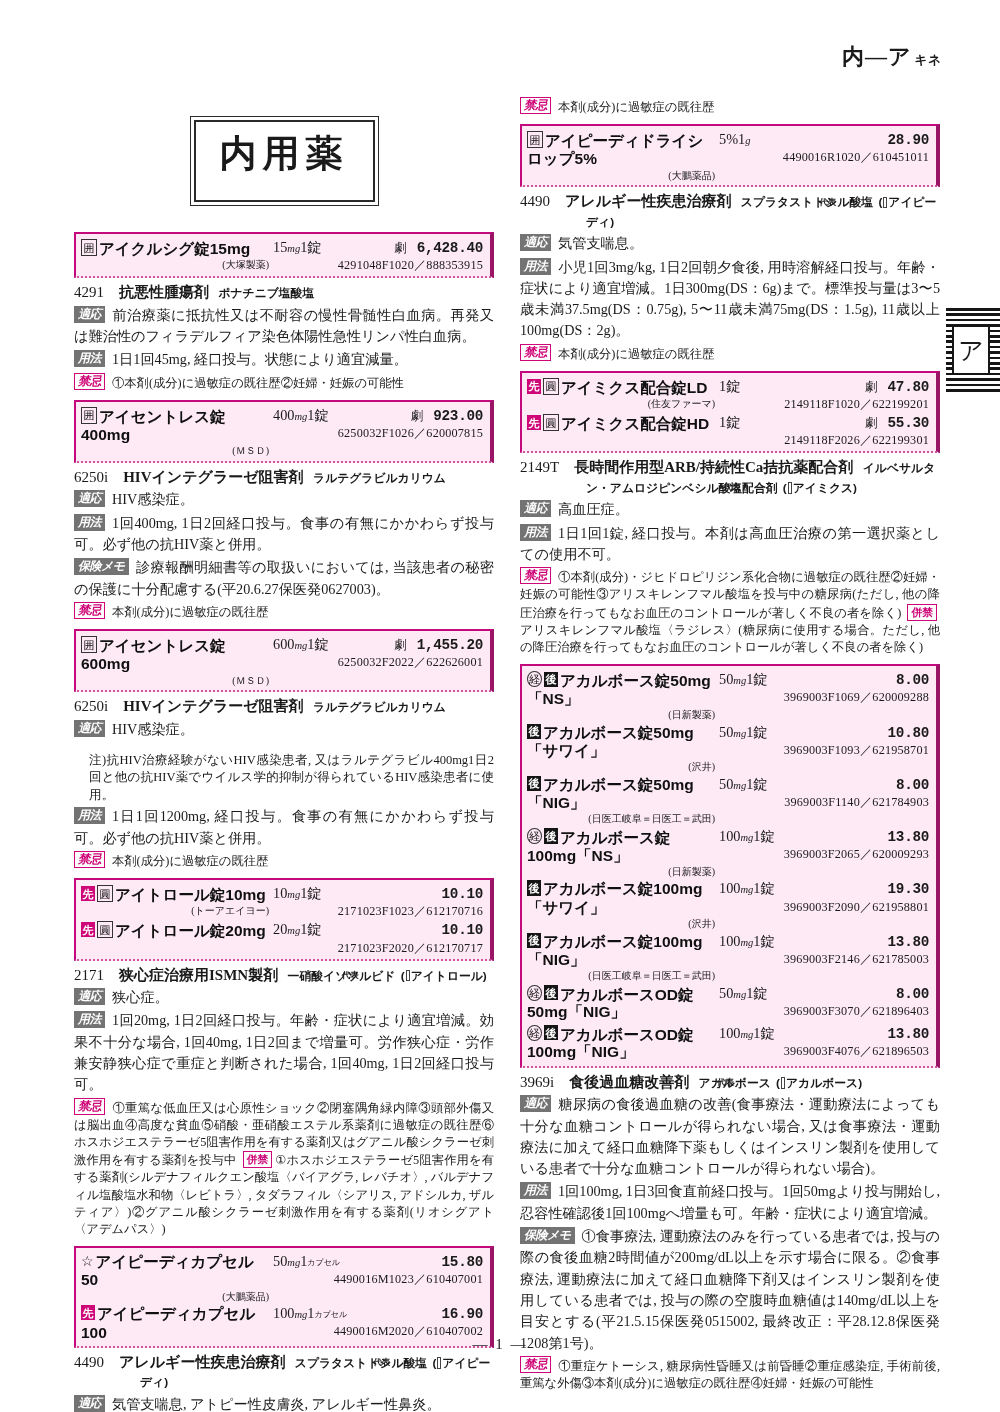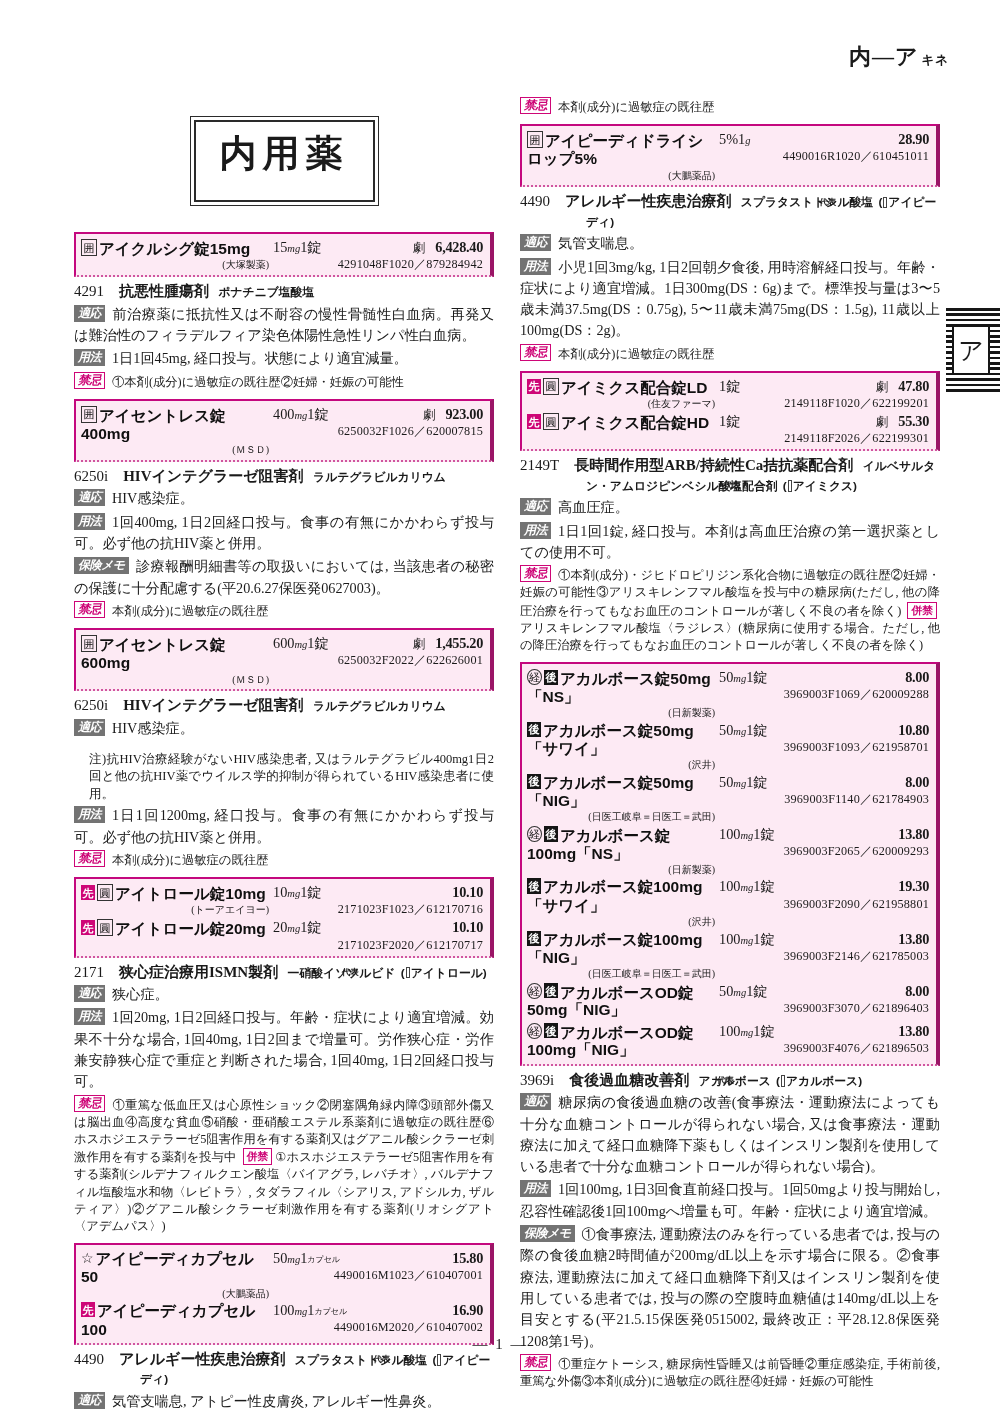--- a/index.html
+++ b/index.html
@@ -1,19 +1,19 @@
 <!DOCTYPE html>
 <html><head>
 <meta charset="utf-8">
 <style>
   html,body{margin:0;padding:0;background:#ffffff;}
   body{width:1000px;height:1412px;position:relative;overflow:hidden;
        font-family:"Liberation Serif","DejaVu Serif",serif;color:#1a1a1a;}
 
-  .header-index{position:absolute;top:42px;right:51px;font-weight:600;font-size:22px;letter-spacing:1px;}
+  .header-index{position:absolute;top:42px;right:58px;font-weight:600;font-size:22px;letter-spacing:1px;}
   .header-index .hk{font-size:12.5px;font-weight:600;margin-left:3px;}
 
   .side-tab{position:absolute;top:308px;right:0;width:54px;height:84px;
             background:repeating-linear-gradient(#161616 0 2.6px,#ffffff 2.6px 5.4px);
             display:flex;align-items:center;}
   .tab-box{background:#fff;border:2px solid #161616;width:34px;height:46px;margin-left:6px;
            display:flex;align-items:center;justify-content:center;font-size:25px;font-weight:500;}
 
   .cols{position:absolute;top:96px;left:74px;width:866px;display:flex;gap:26px;}
   .col{flex:1 1 0;min-width:0;}
@@ -30,21 +30,21 @@
   .e-name-line{font-family:"Liberation Sans","DejaVu Sans",sans-serif;font-weight:700;
                font-size:15.5px;line-height:1.18;color:#101010;}
   .e-maker{font-size:10px;text-align:right;margin-top:1px;line-height:1.15;}
   .e-right{width:210px;flex:none;}
   .e-l1{display:flex;align-items:baseline;font-size:14.3px;line-height:1.2;}
   .e-spec{white-space:nowrap;}
   .e-spec .unit{font-style:italic;font-size:10.5px;}
   .e-spec .unit2{display:inline-block;width:2.2em;font-size:8px;line-height:1.05;
                  vertical-align:middle;word-break:break-all;font-family:"Liberation Sans",sans-serif;}
   .e-toxic{margin-left:auto;font-size:12.5px;}
-  .e-price{margin-left:10px;font-family:Liberation Serif, serif;
+  .e-price{margin-left:10px;font-family:Liberation Mono, monospace;
            font-weight:700;font-size:14.3px;letter-spacing:-0.3px;}
   .e-code{font-size:12.2px;text-align:right;line-height:1.15;margin-top:1px;letter-spacing:0.2px;}
 
   .class-line{font-size:15px;line-height:1.3;margin:5px 0 2px;padding-left:4.4em;text-indent:-4.4em;}
   .c-code{margin-right:1em;}
   .c-name{font-weight:600;}
   .c-ing{font-family:"Liberation Sans","DejaVu Sans",sans-serif;font-size:11.8px;font-weight:700;margin-left:0.8em;}
   .c-rep{font-family:"Liberation Sans","DejaVu Sans",sans-serif;font-size:11.8px;font-weight:600;margin-left:0.45em;}
   .rep-box{display:inline-block;border:1px solid #444;font-size:8.5px;line-height:1.1;
            padding:0 1px;margin:0 1px;vertical-align:1.5px;}
@@ -92,21 +92,21 @@
             <div class="e-left">
               <div class="e-name-line"><span class="mark m-box">囲</span><span>アイクルシグ錠15mg</span></div>
               <div class="e-maker">(大塚製薬)</div>
             </div>
             <div class="e-right">
               <div class="e-l1">
                 <span class="e-spec">15<span class="unit">mg</span>1錠</span>
                 <span class="e-toxic">劇</span>
                 <span class="e-price">6,428.40</span>
               </div>
-              <div class="e-code">4291048F1020／879284942</div>
+              <div class="e-code">4291048F1020／888353915</div>
             </div>
           </div>
         </div>
         <div class="class-line"><span class="c-code">4291</span><span class="c-name">抗悪性腫瘍剤</span><span class="c-ing">ポナチニブ塩酸塩</span></div>
         <div class="para"><span class="p-label solid">適応</span><span class="p-text">前治療薬に抵抗性又は不耐容の慢性骨髄性白血病。再発又は難治性のフィラデルフィア染色体陽性急性リンパ性白血病。</span></div>
         <div class="para"><span class="p-label solid">用法</span><span class="p-text">1日1回45mg, 経口投与。状態により適宜減量。</span></div>
         <div class="para small"><span class="p-label outline">禁忌</span><span class="p-text">①本剤(成分)に過敏症の既往歴②妊婦・妊娠の可能性</span></div>
         <div class="drug-box">
           <div class="entry">
             <div class="e-left">

